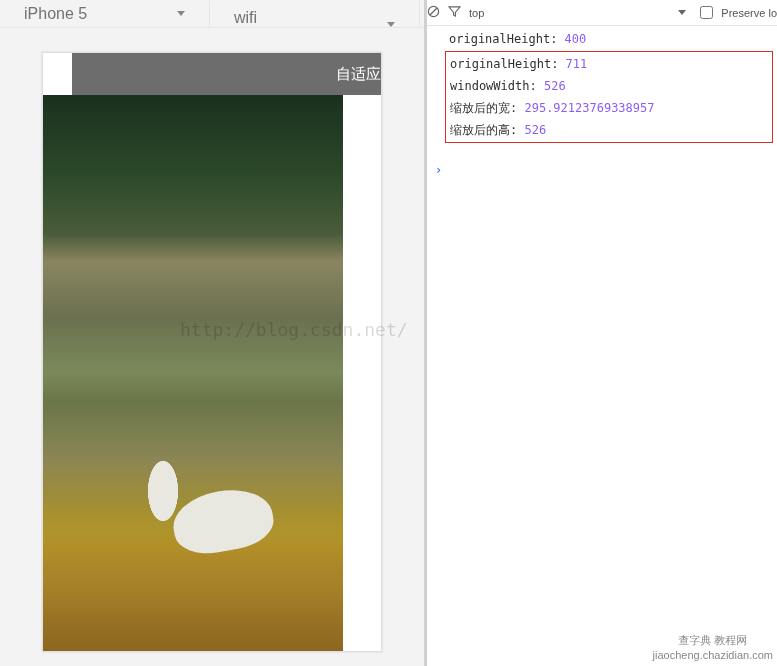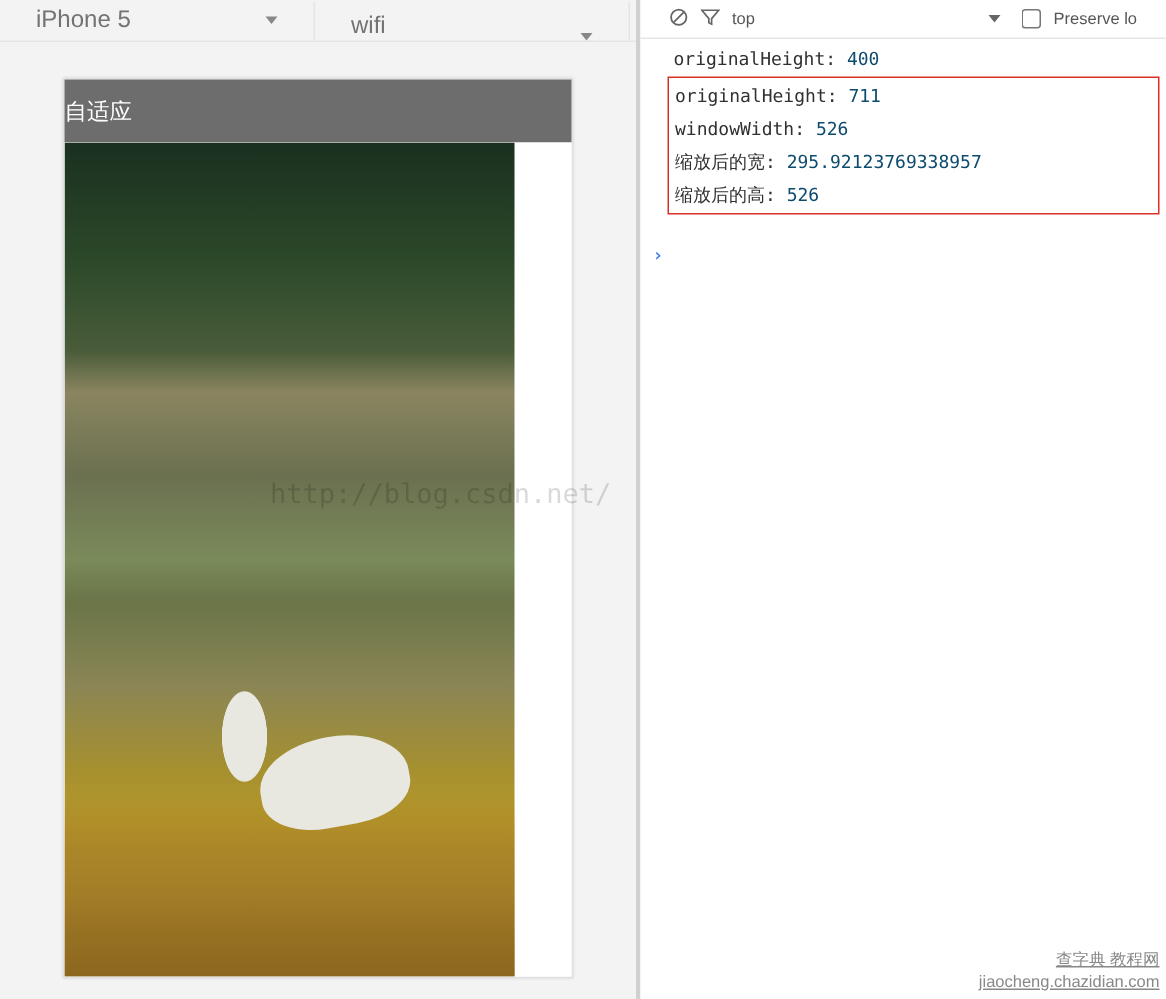--- a/index.html
+++ b/index.html
@@ -8,21 +8,21 @@
 
 .device-toolbar { position: absolute; top: 0; left: 0; width: 424px; height: 28px; background: #f3f3f3; border-bottom: 1px solid #e5e5e5; display: flex; align-items: center; }
 .dropdown { height: 26px; display: flex; align-items: center; justify-content: space-between; padding: 0 24px; cursor: pointer; color: #737373; font-size: 16px; border-right: 1px solid #e5e5e5; }
 .dropdown:first-child { width: 210px; }
 .dropdown:nth-child(2) { width: 210px; align-items: flex-end; }
 .chevron { border-left: 4px solid transparent; border-right: 4px solid transparent; border-top: 5px solid #888; width: 0; height: 0; }
 
 
 .sim-area { position: absolute; top: 28px; left: 0; width: 424px; height: 638px; background: #f3f3f3; display: flex; justify-content: center; padding-top: 24px; }
 .phone-frame { width: 340px; height: 600px; background: #fff; box-shadow: 0 0 2px rgba(0,0,0,0.15); border: 1px solid #e0e0e0; }
-.phone-header { height: 42px; background: #6d6d6d; color: #fff; display: flex; align-items: center; justify-content: flex-start; font-size: 15px; font-family: "Microsoft YaHei", sans-serif; }
+.phone-header { height: 42px; background: #6d6d6d; color: #fff; display: flex; align-items: center; justify-content: flex-end; font-size: 15px; font-family: "Microsoft YaHei", sans-serif; margin-left: 29px; }
 .phone-content { width: 100%; height: 556px; position: relative; overflow: hidden; background: #fff; }
 .img-placeholder { width: 300px; height: 556px; position: relative; background: linear-gradient(180deg, #1a3020 0%, #2d4a2a 15%, #4a5c3a 25%, #8a8560 30%, #6b7050 40%, #7a8a5a 50%, #6a7548 55%, #8a8555 65%, #a59030 75%, #b89828 82%, #c0a030 90%, #9a8025 100%); }
 
 .crane1, .crane2 { position: absolute; }
 .crane1 { bottom: 100px; left: 30%; width: 60px; height: 120px; background: radial-gradient(ellipse at center, #e8e8e0 35%, transparent 36%); border-radius: 50%; }
 .crane2 { bottom: 80px; right: 20%; width: 120px; height: 100px; }
 .crane2::before { content: ''; position: absolute; width: 100px; height: 60px; background: #e8e8e0; border-radius: 50% 50% 40% 40%; top: 20px; left: 10px; transform: rotate(-10deg); }
 .grass { position: absolute; bottom: 0; left: 0; right: 0; height: 120px; background: linear-gradient(180deg, transparent 0%, rgba(160,120,40,0.6) 30%, rgba(140,100,30,0.9) 100%); }
 
 
@@ -30,37 +30,37 @@
 
 
 .devtools { position: absolute; top: 0; left: 427px; width: 350px; height: 666px; background: #fff; }
 .dt-tabs { height: 28px; border-bottom: 1px solid #d0d0d0; display: flex; align-items: center; padding-left: 6px; font-size: 12px; color: #555; background: #f3f3f3; }
 .dt-pointer { width: 28px; display: flex; align-items: center; justify-content: center; cursor: pointer; }
 .dt-pointer svg { width: 14px; height: 14px; }
 .dt-sep { width: 1px; height: 18px; background: #ccc; margin: 0 4px; }
 .dt-tab { padding: 0 9px; height: 27px; display: flex; align-items: center; cursor: pointer; color: #666; }
 .dt-tab.active { color: #333; border-bottom: 2px solid #5b9bd5; background: #fff; }
 
-.dt-filterbar { height: 26px; border-bottom: 1px solid #e5e5e5; display: flex; align-items: center; padding: 0 19px; gap: 8px; font-size: 11px; color: #555; }
+.dt-filterbar { height: 26px; border-bottom: 1px solid #e5e5e5; display: flex; align-items: center; padding: 0 0; gap: 8px; font-size: 11px; color: #555; }
 .no-icon svg, .filter-icon svg { width: 13px; height: 13px; }
 .ctx-dropdown { flex-shrink: 0; display: flex; align-items: center; gap: 38px; cursor: pointer; }
 .spacer { flex: 1; }
 .preserve { display: flex; align-items: center; gap: 8px; }
 
 .console-body { padding: 2px 0; font-family: Consolas, Menlo, monospace; font-size: 12px; color: #303030; }
 .log-line { padding: 2px 8px 2px 22px; line-height: 1.5; white-space: nowrap; }
 .log-key { color: #303030; }
-.log-val { color: #0c4a6e; }
+.log-val { color: #8b5cf6; }
 .highlight-box { border: 1px solid #d93025; margin: 1px 4px 16px 18px; padding: 1px 0; }
 .highlight-box .log-line { padding-left: 4px; }
 .prompt-line { padding: 4px 8px; color: #367cf1; font-weight: bold; }
 .prompt-caret { color: #367cf1; }
 
 .watermark { position: absolute; top: 319px; left: 180px; color: rgba(0,0,0,0.15); font-size: 18px; font-family: monospace; pointer-events: none; }
-.corner-mark { position: absolute; bottom: 4px; right: 4px; font-size: 11px; color: #888; text-align: right; line-height: 1.3; text-decoration: underline; }
+.corner-mark { position: absolute; bottom: 4px; right: 4px; font-size: 11px; color: #888; text-align: center; line-height: 1.3; }
 </style>
 </head>
 <body>
 
 <div class="device-toolbar">
   <div class="dropdown">
     <span>iPhone 5</span>
     <span class="chevron"></span>
   </div>
   <div class="dropdown">

